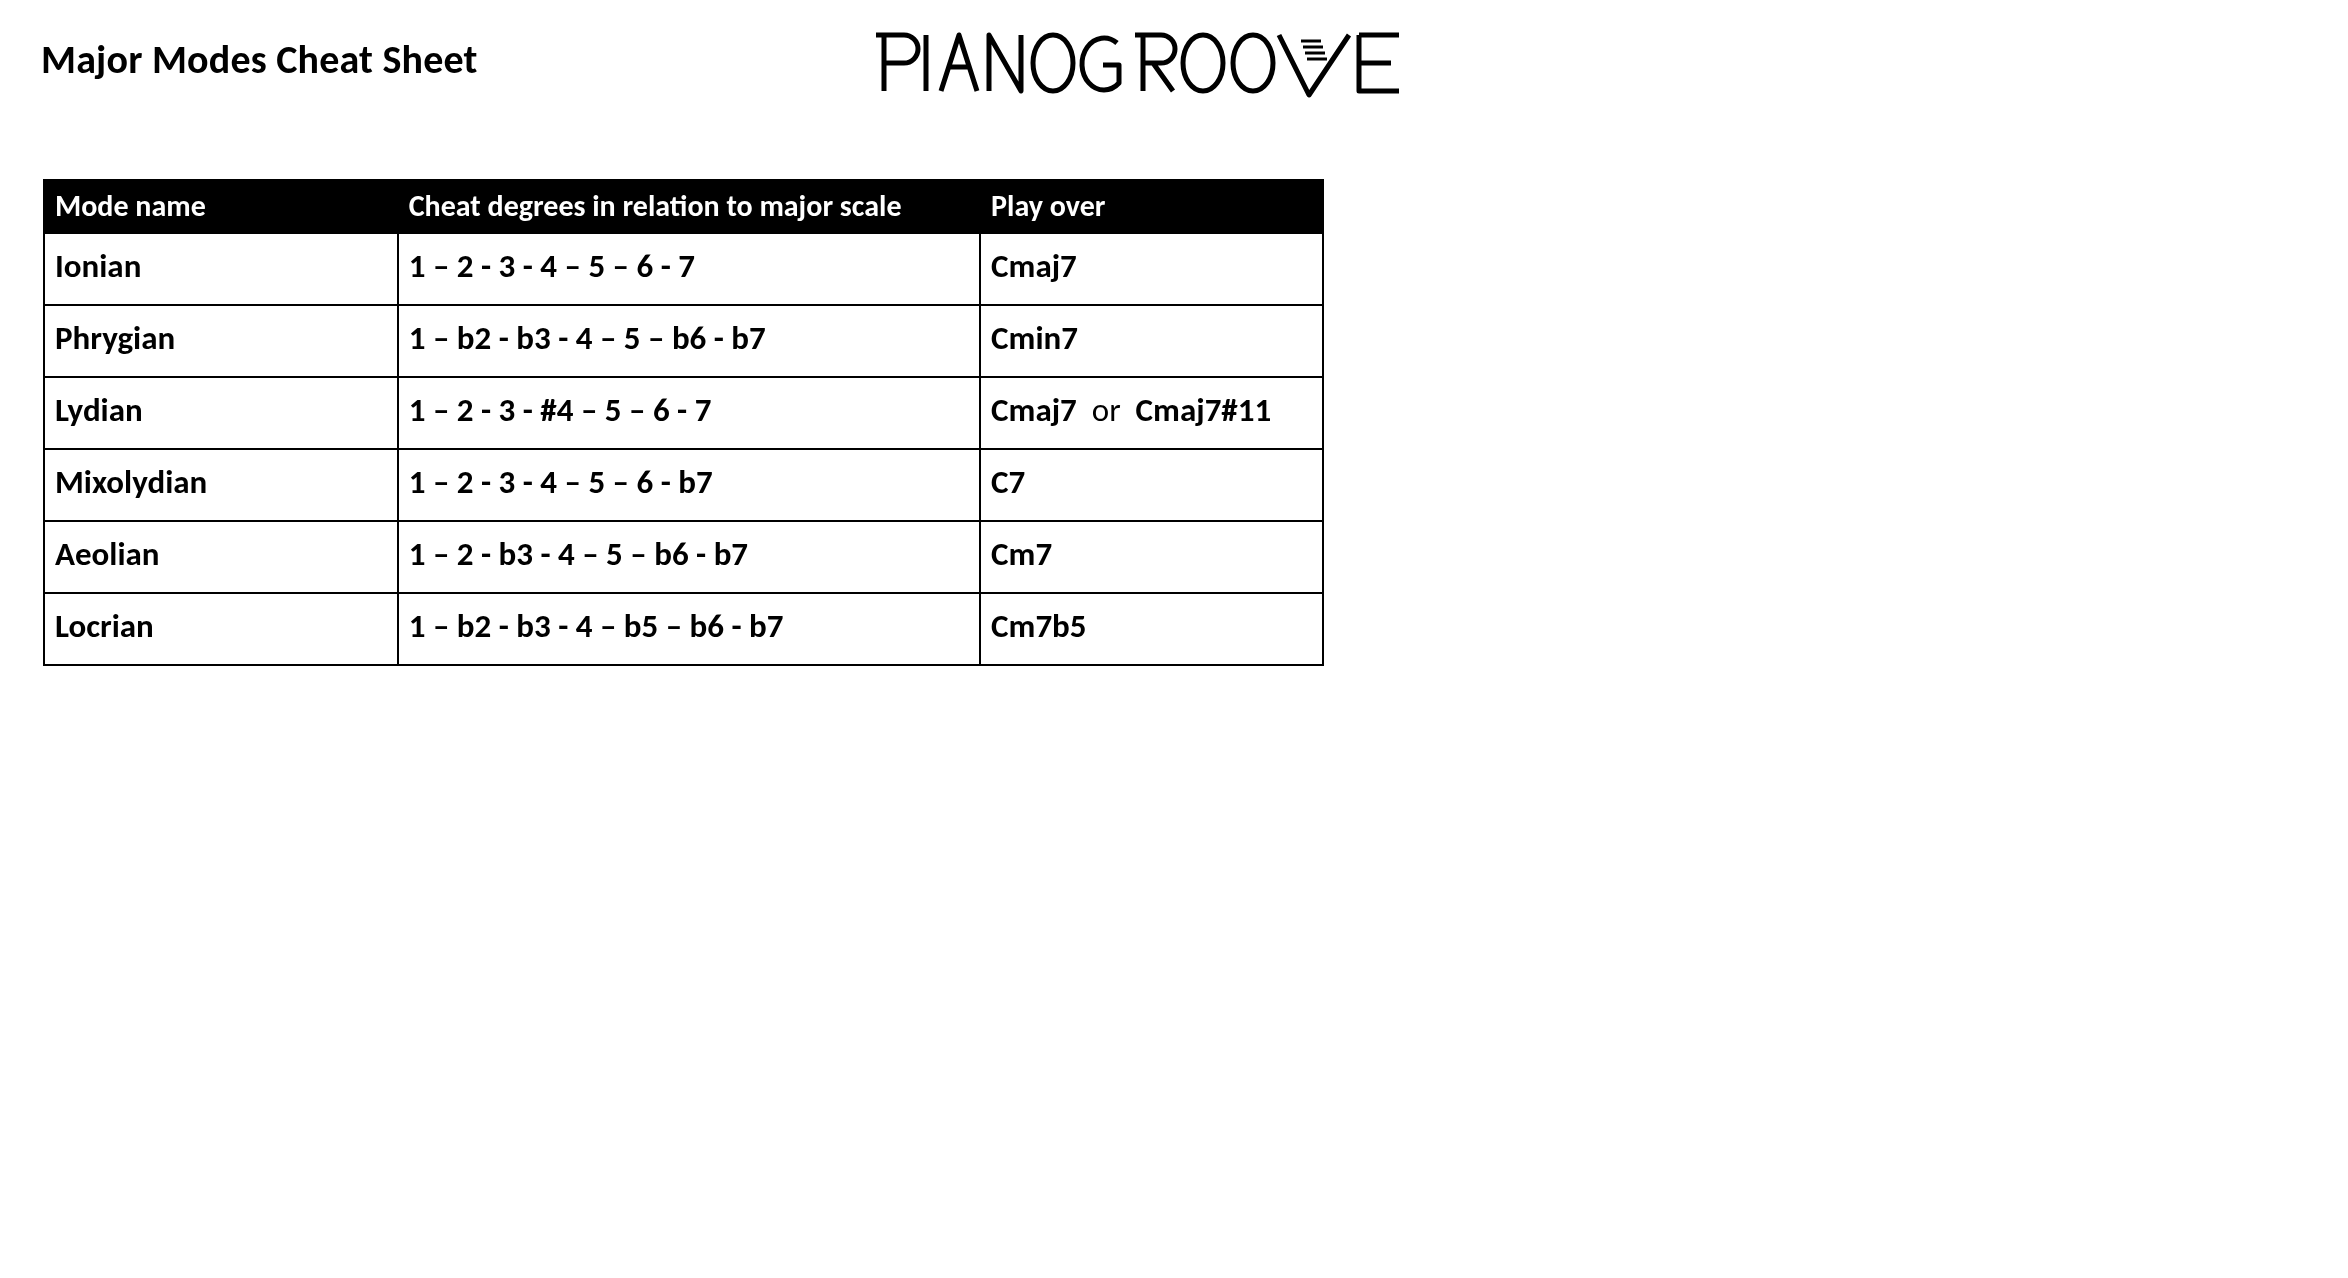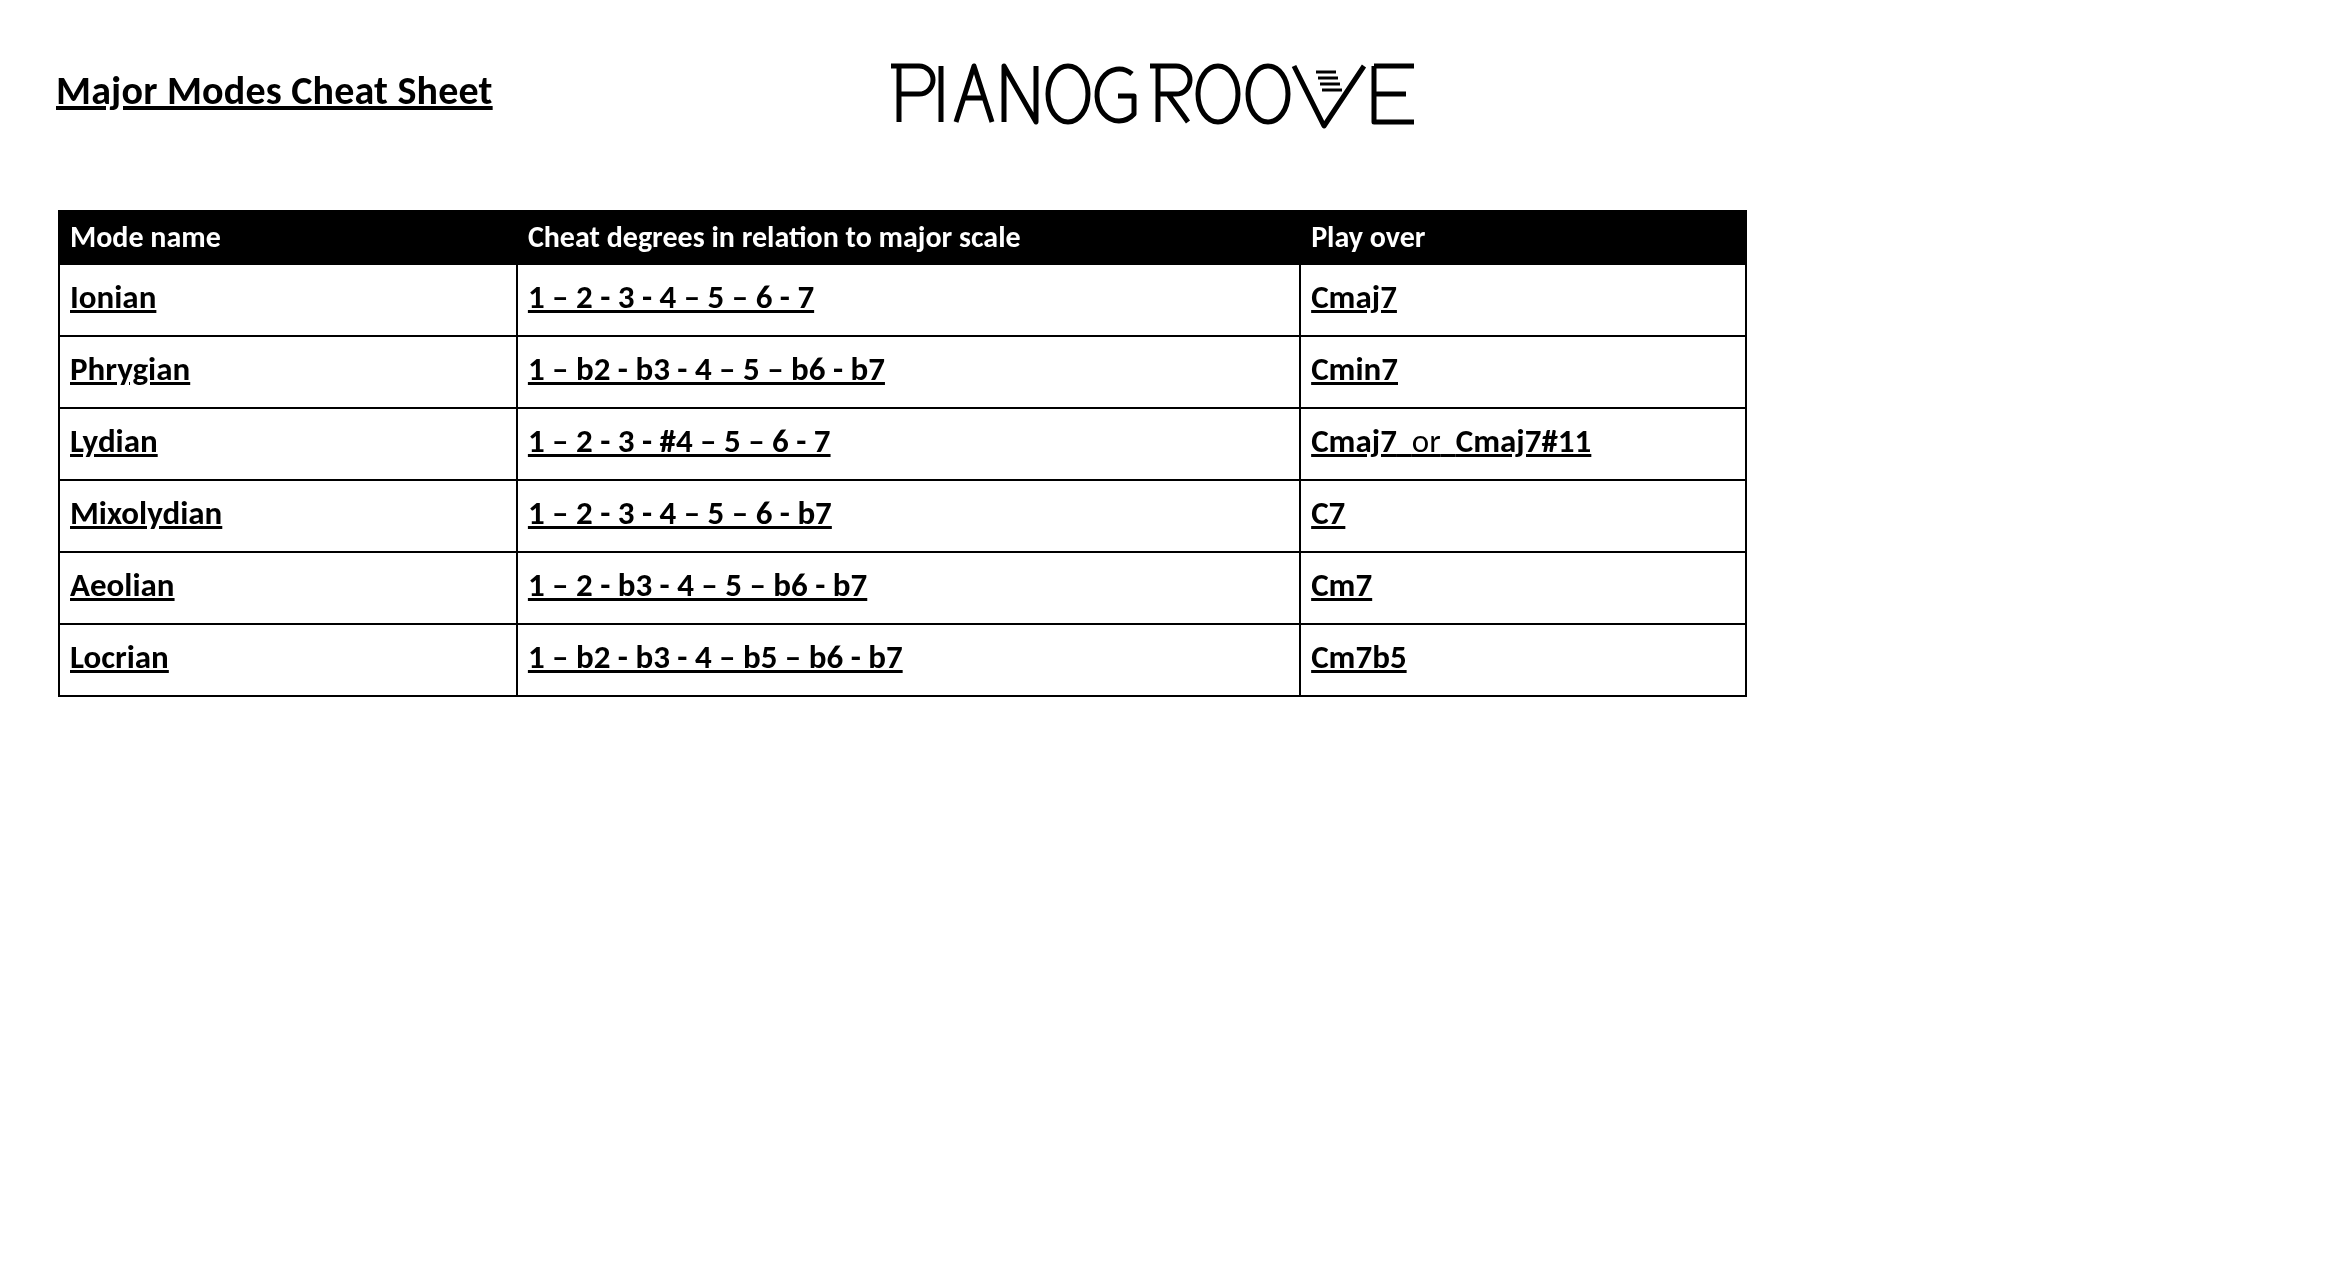--- a/index.html
+++ b/index.html
@@ -4,43 +4,42 @@
 <style>
   html, body {
     margin: 0;
     padding: 0;
     background: #ffffff;
     font-family: Calibri, "Segoe UI", Arial, sans-serif;
     color: #000000;
   }
   .page {
     width: 1480px;
-    margin: 16px;
-    padding: 50px 40px 40px 40px;
+    margin: 1px;
+    padding: 34px 40px 40px 40px;
     box-sizing: border-box;
-    text-decoration: underline;
   }
   .header {
     display: flex;
     justify-content: space-between;
     align-items: flex-start;
     margin-bottom: 70px;
   }
   .title {
     font-size: 40px;
     font-weight: 700;
     letter-spacing: 0.2px;
   }
   .logo {
     margin-top: -8px;
     margin-right: 10px;
   }
   table.modes {
     border-collapse: collapse;
-    width: 1689px;
+    width: 1281px;
     margin-left: 2px;
   }
   table.modes th {
     background: #000000;
     color: #ffffff;
     text-align: left;
     font-weight: 700;
     font-size: 30px;
     padding: 6px 10px 8px 10px;
     border: 2px solid #000000;

